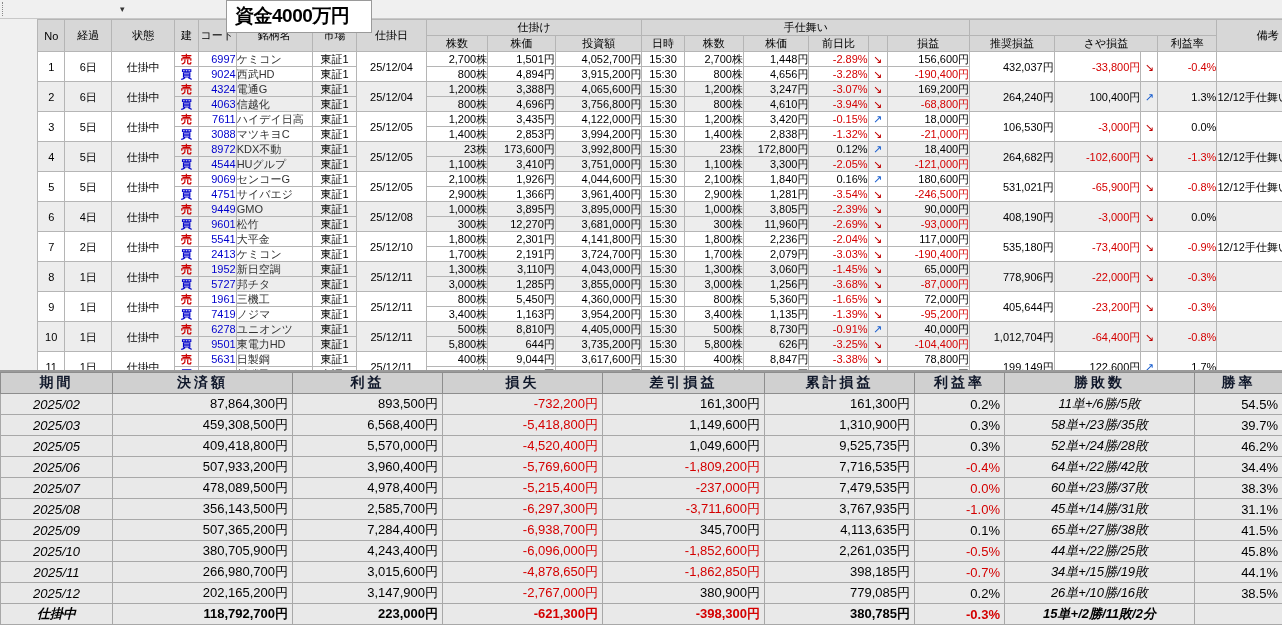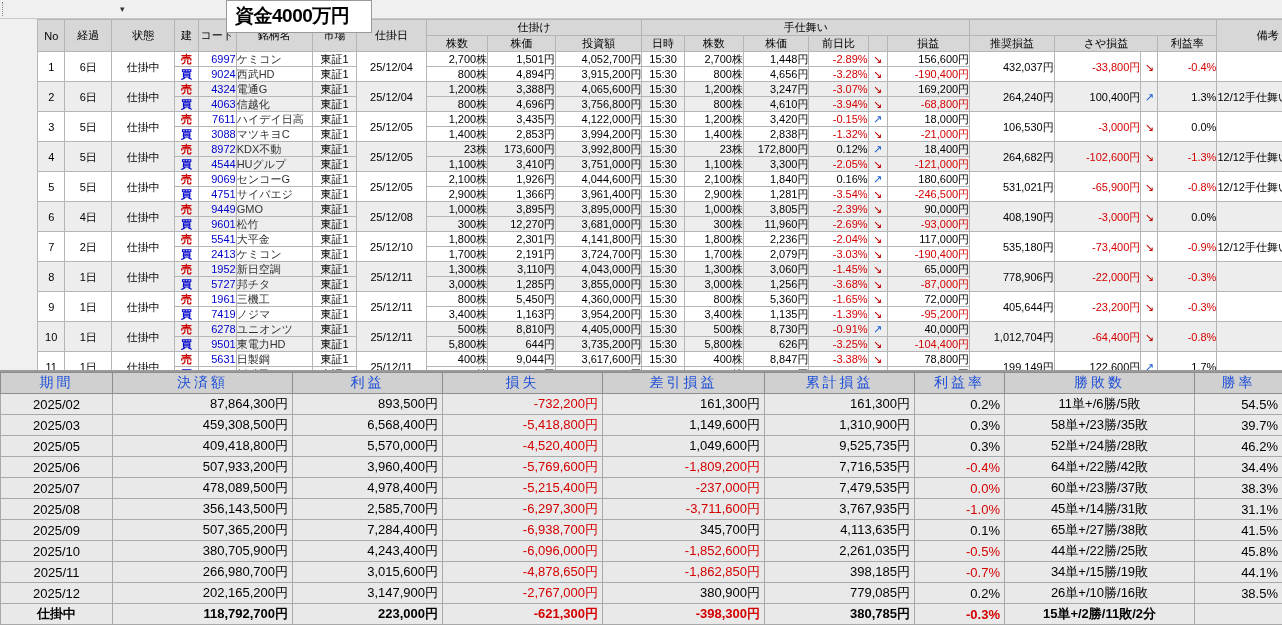--- a/index.html
+++ b/index.html
@@ -32,26 +32,26 @@
   .buy{color:#0000cc;font-weight:bold;}
   .code{color:#0000cc;}
   .name{color:#333;}
   .arrow-up{color:#1a5fd0;}
   .arrow-dn{color:#c00000;}
   .big-cell{vertical-align:middle;text-align:center;}
 
   
   .summary{position:absolute;left:0;bottom:0;width:1282px;background:#d9d9d9;border-top:2px solid #9a9a9a;}
   table.sum{border-collapse:collapse;table-layout:fixed;width:1282px;}
-  table.sum th{background:#d0d0d0;border:1px solid #8d8d8d;font-size:14px;font-weight:normal;
-      letter-spacing:3px;height:16px;color:#1d4ed8;}
+  table.sum th{background:#d0d0d0;border:1px solid #8d8d8d;font-size:14px;font-weight:bold;
+      letter-spacing:3px;height:16px;color:#0f172a;}
   table.sum td{border:1px solid #a8a8a8;background:#e9e9e9;font-size:13px;height:15px;
       font-family:"Liberation Sans",sans-serif;}
   table.sum td.r{text-align:right;padding-right:4px;}
-  table.sum td.c{text-align:center;}
+  table.sum td.c{text-align:center;font-style:italic;}
   .sum-last td{background:#dcdcdc;font-weight:bold;}
 </style>
 </head>
 <body>
 
 <div id="app">
 
   <div class="toolbar">
     <div class="tb-left"></div>
     <div class="tb-combo">

